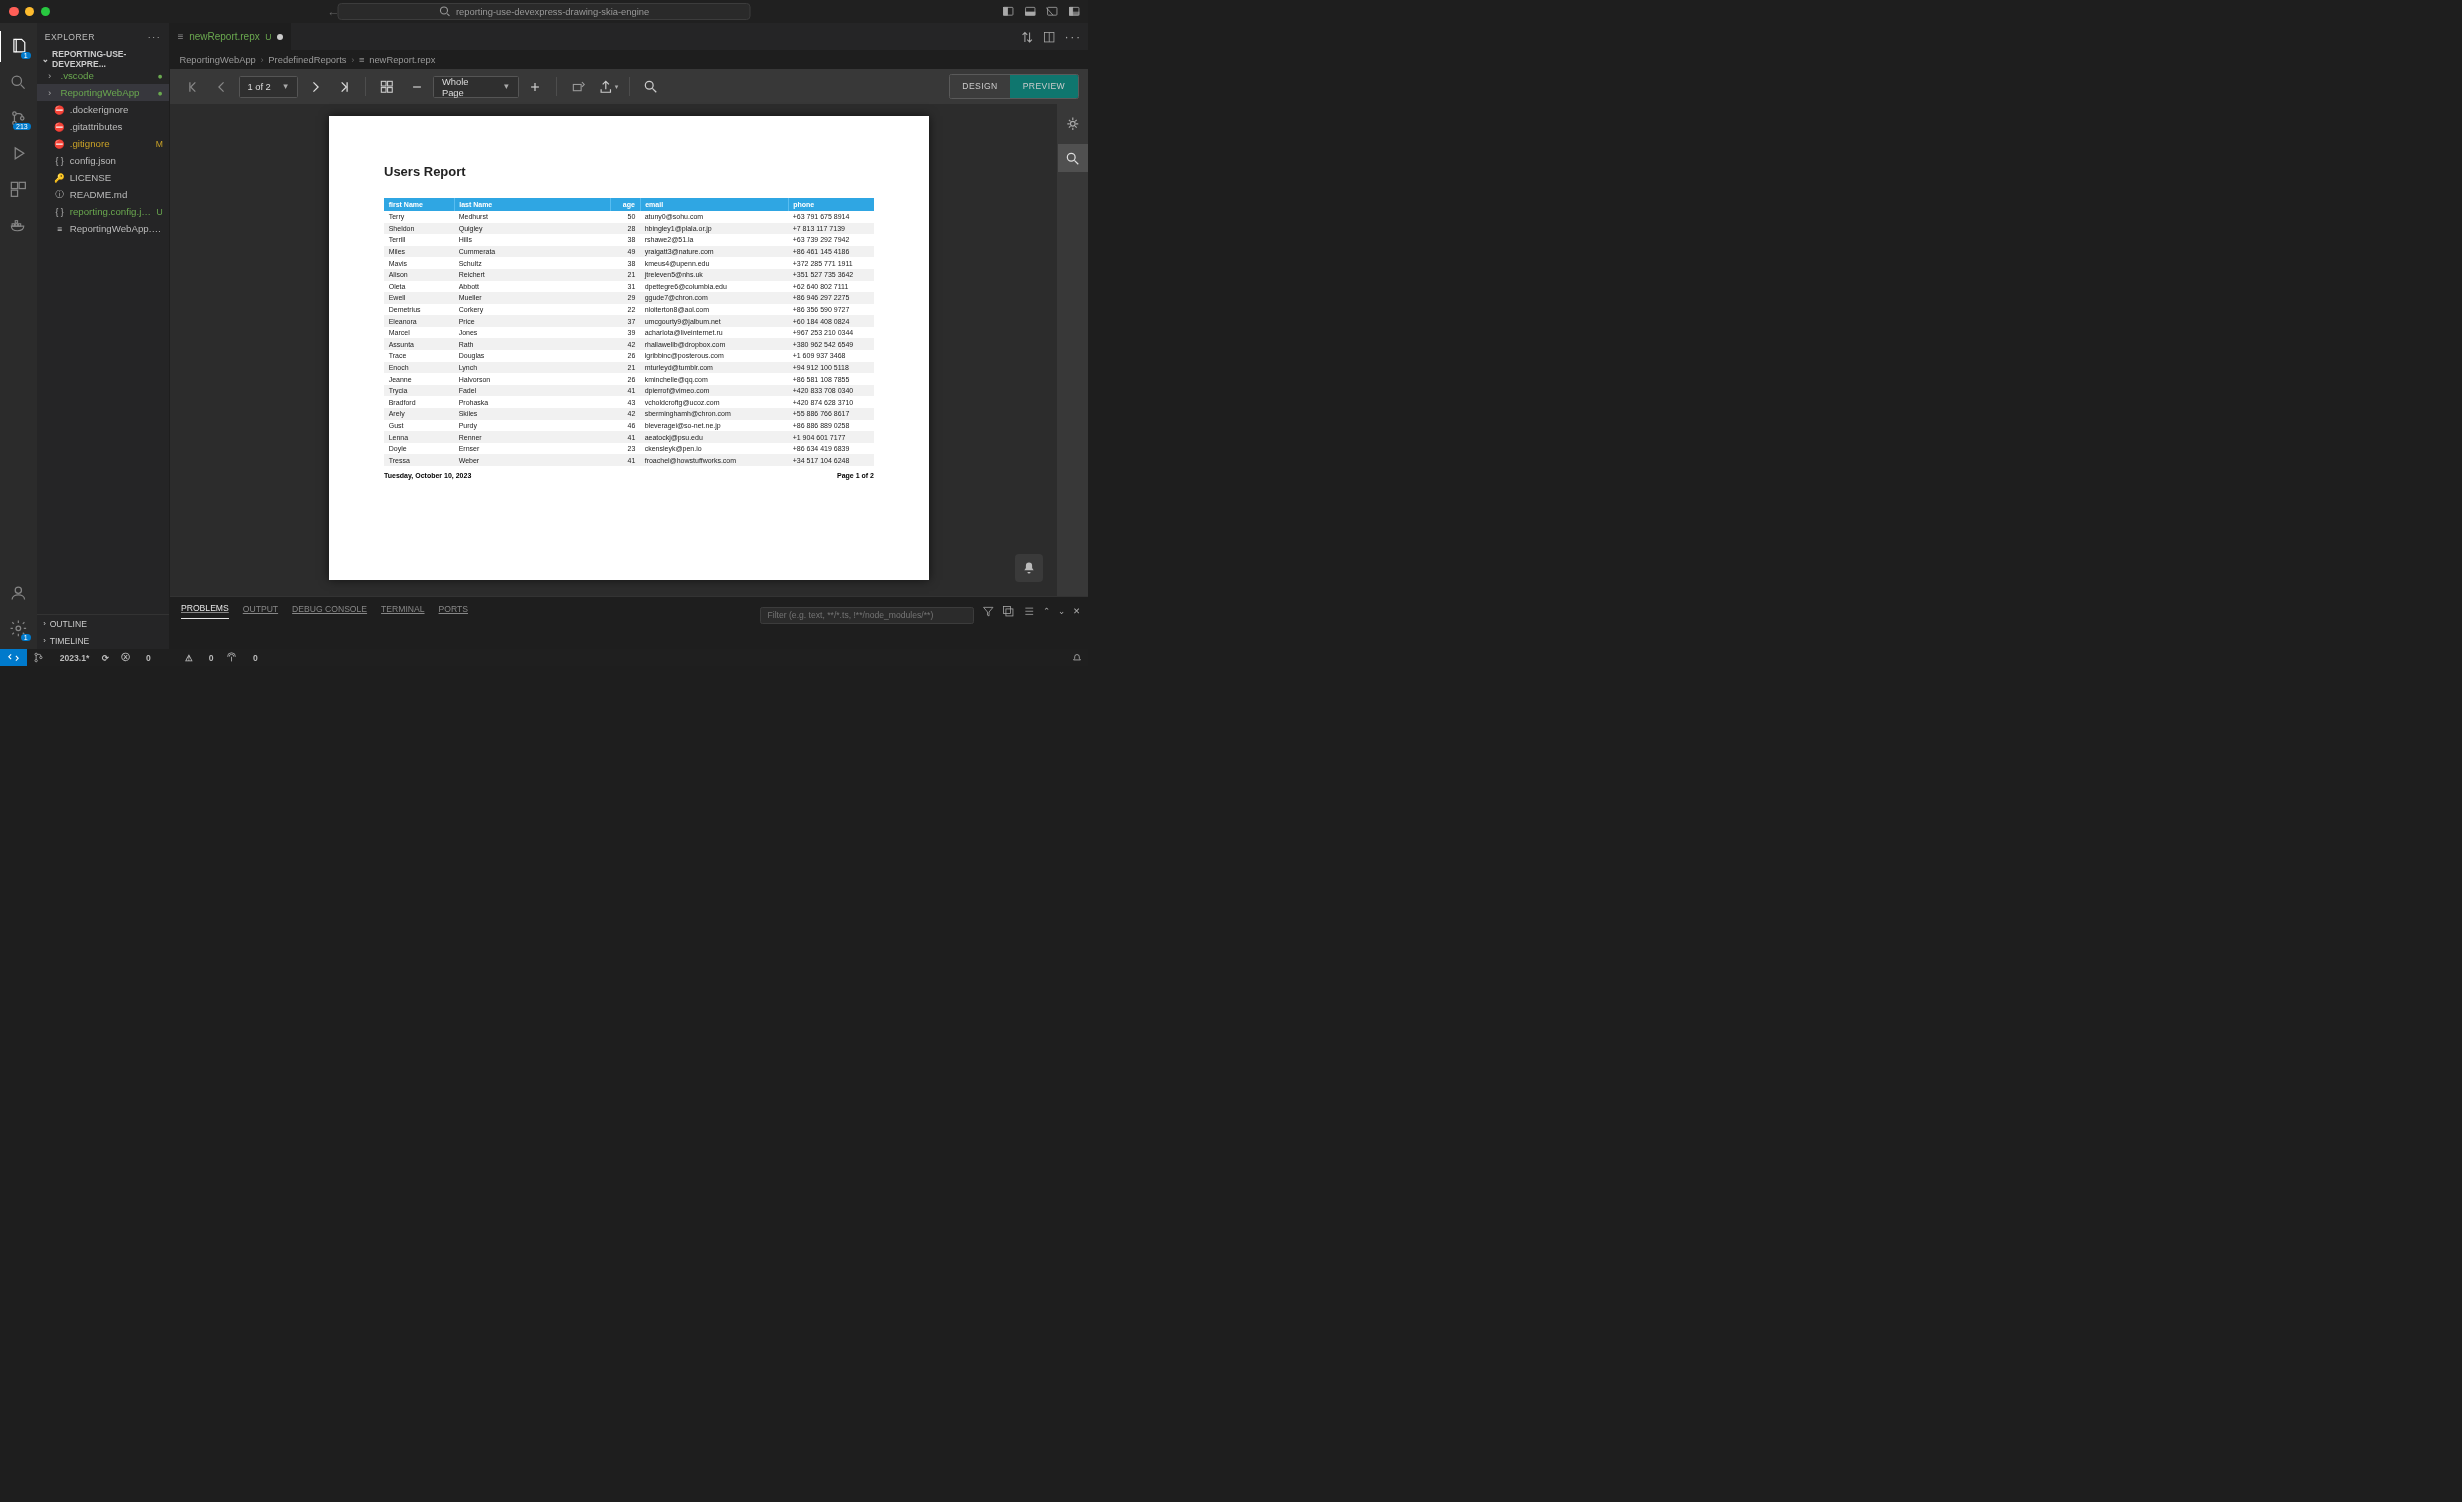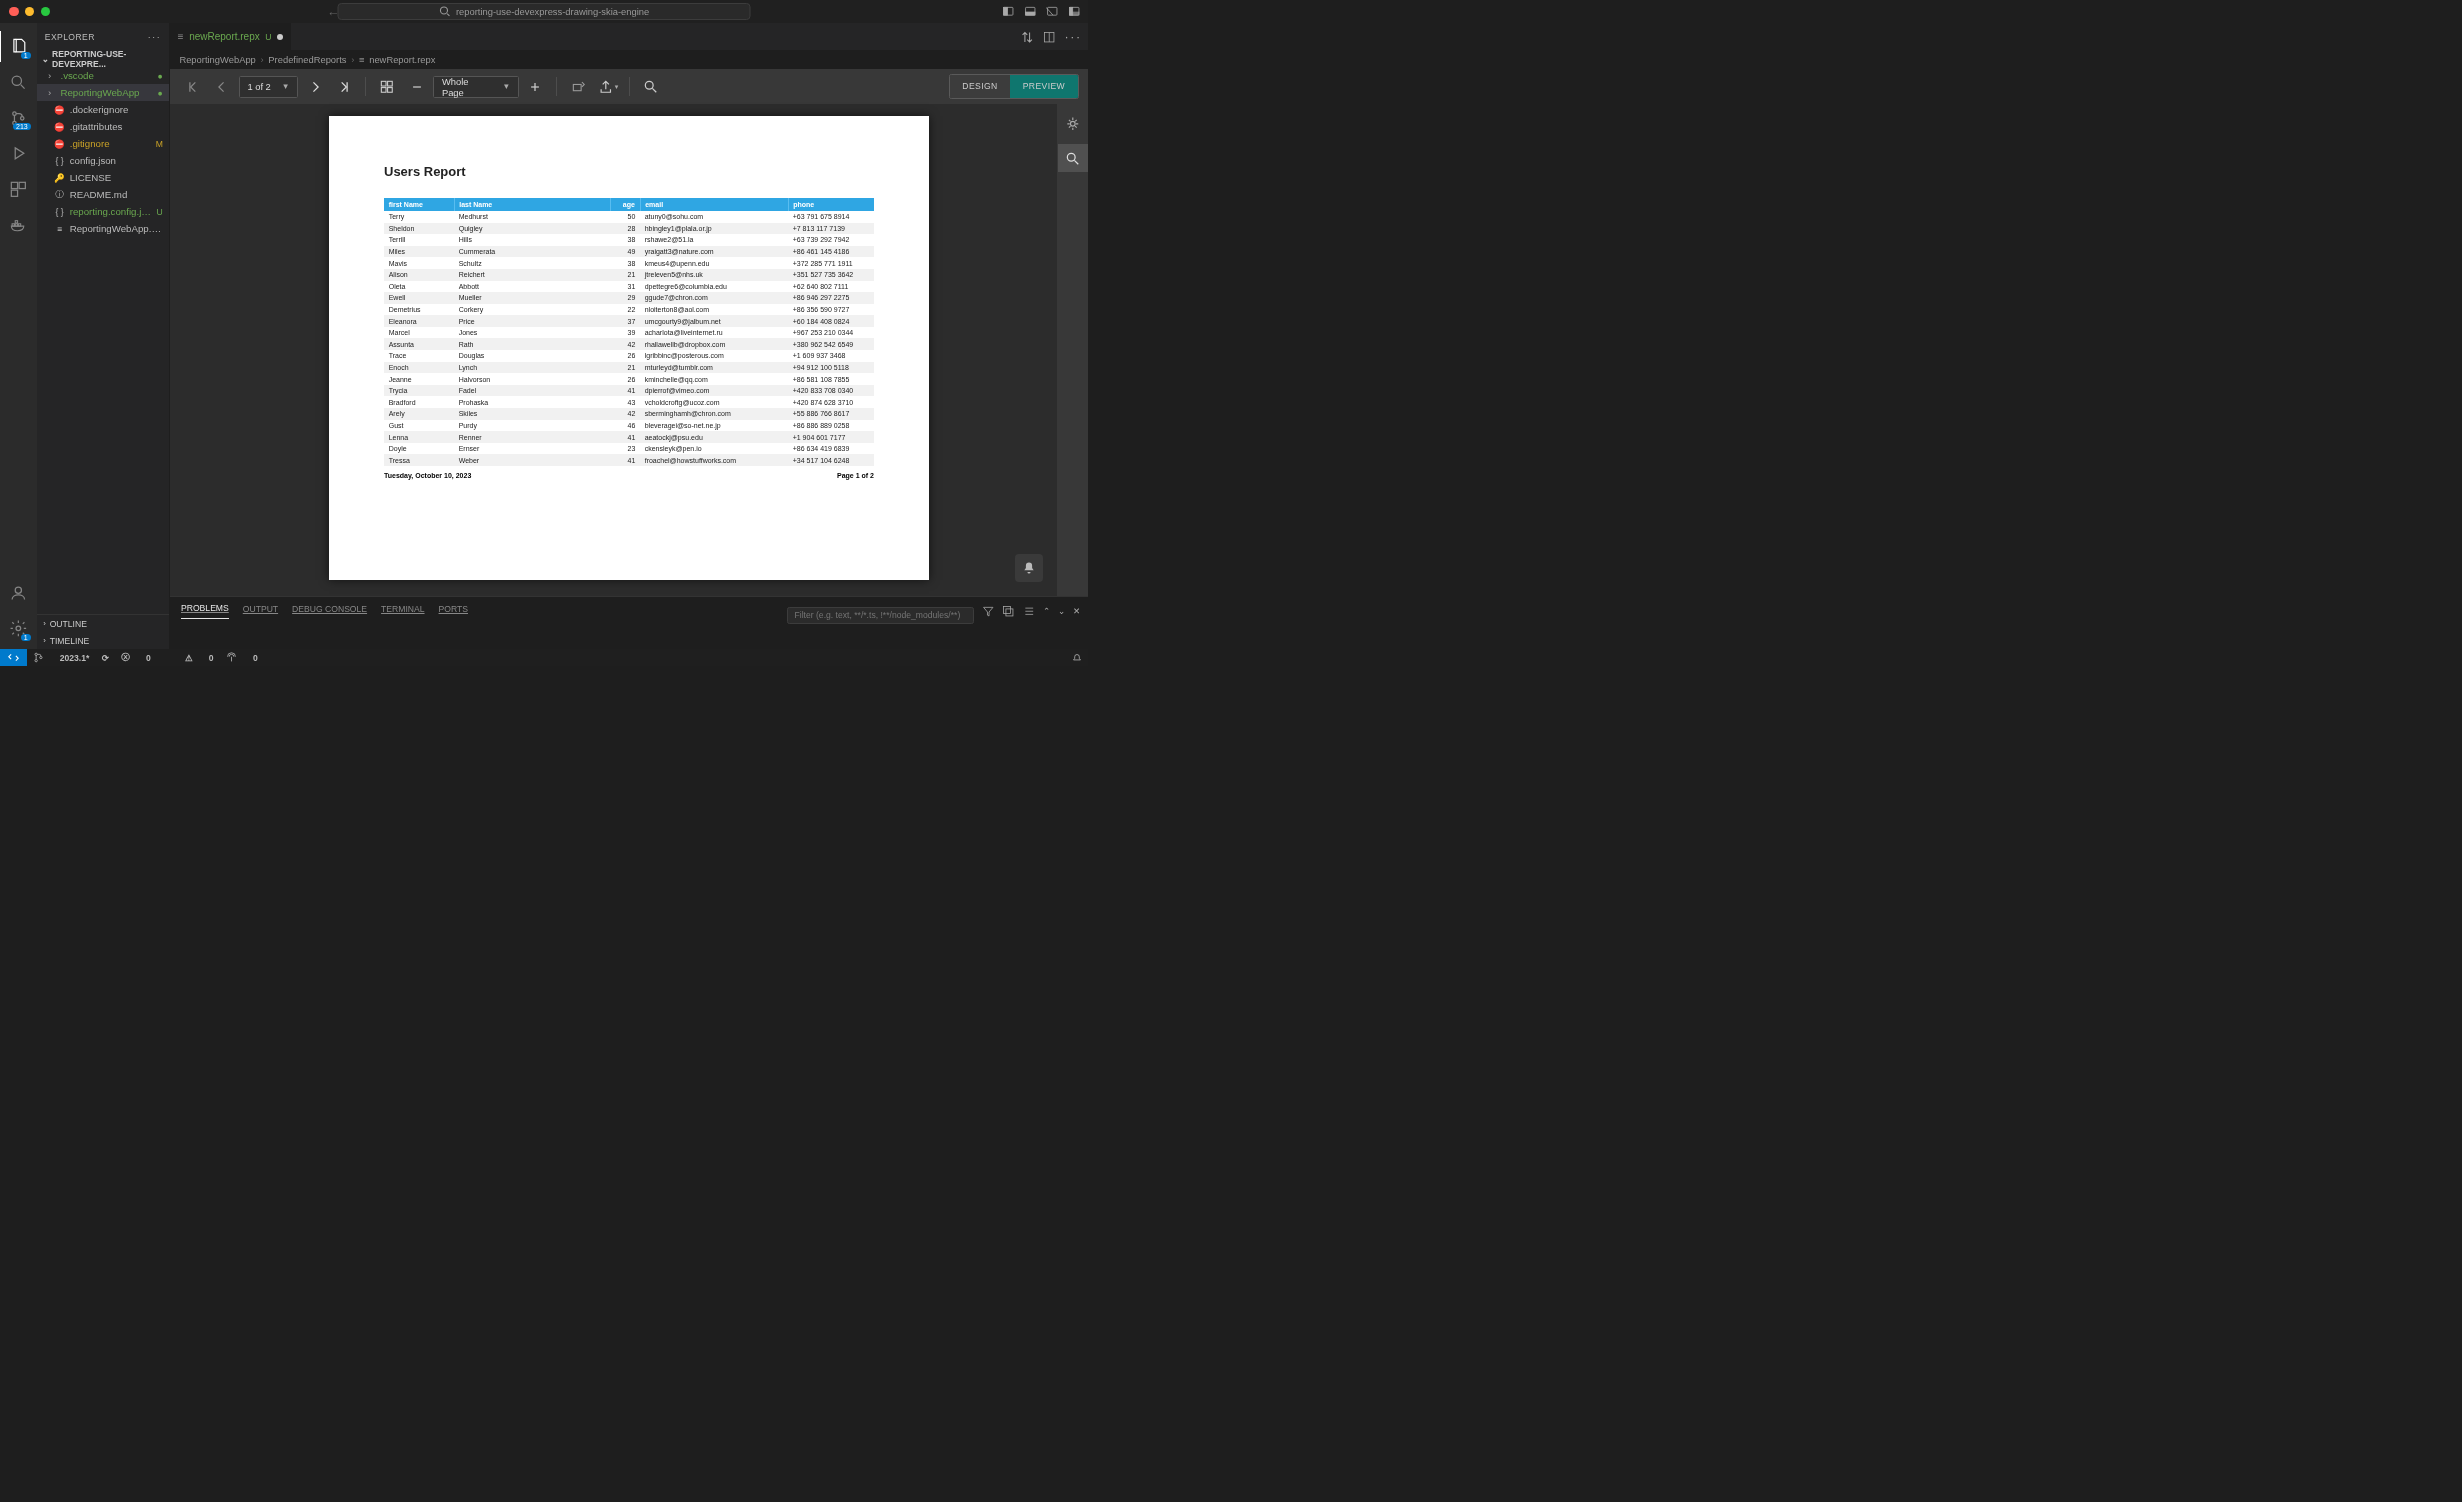--- a/index.html
+++ b/index.html
@@ -77,21 +77,21 @@
 table.rep td.age{ text-align:right;}
 table.rep tbody tr:nth-child(even){ background:#f1f1f1;}
 .footer{ display:flex; justify-content:space-between; margin-top:6.2px; font-size:7px; font-weight:600;}
 
 
 .panel { height:53px; background:#1e1e1e; border-top:0.8px solid #333; display:flex; flex-direction:column;}
 .panel-tabs { display:flex; gap:14px; padding:4.7px 11px 0; font-size:8.6px; color:#888; position:relative; height:23.4px; align-items:center;text-decoration:underline;}
 .panel-tabs .pt{cursor:pointer; padding-bottom:4.7px;}
 .panel-tabs .pt.act{ color:#e7e7e7; border-bottom:0.8px solid #e7e7e7;}
 .panel-tabs .ptools{ position:absolute; right:7.8px; display:flex; align-items:center; gap:7.8px;}
-.filter-inp{ background:#2b2b2b; border:0.8px solid #3c3c3c; height:17px; width:187px; color:#aaa; font-size:8.6px; padding:0 6.2px; border-radius:2.3px;margin-top:8px;}
+.filter-inp{ background:#2b2b2b; border:0.8px solid #3c3c3c; height:17px; width:214px; color:#aaa; font-size:8.6px; padding:0 6.2px; border-radius:2.3px;margin-top:8px;}
 .pbody{ padding:4.7px 11px; font-size:9.7px; color:#bbb;}
 
 
 .statusbar{ position:absolute; left:0; right:0; bottom:0; height:17px; background:#1f1f1f; display:flex; align-items:center; color:#bbb; font-size:8.6px;}
 .statusbar .remote{ width:26.5px; height:17px; background:#007acc; color:#fff; display:flex; align-items:center; justify-content:center;}
 .statusbar .sitem{ display:flex; align-items:center; gap:16px; padding:0 6.2px;font-weight:bold;}
 .statusbar .sp{flex:1;}
 svg{display:block;}
 </style>
 </head>

